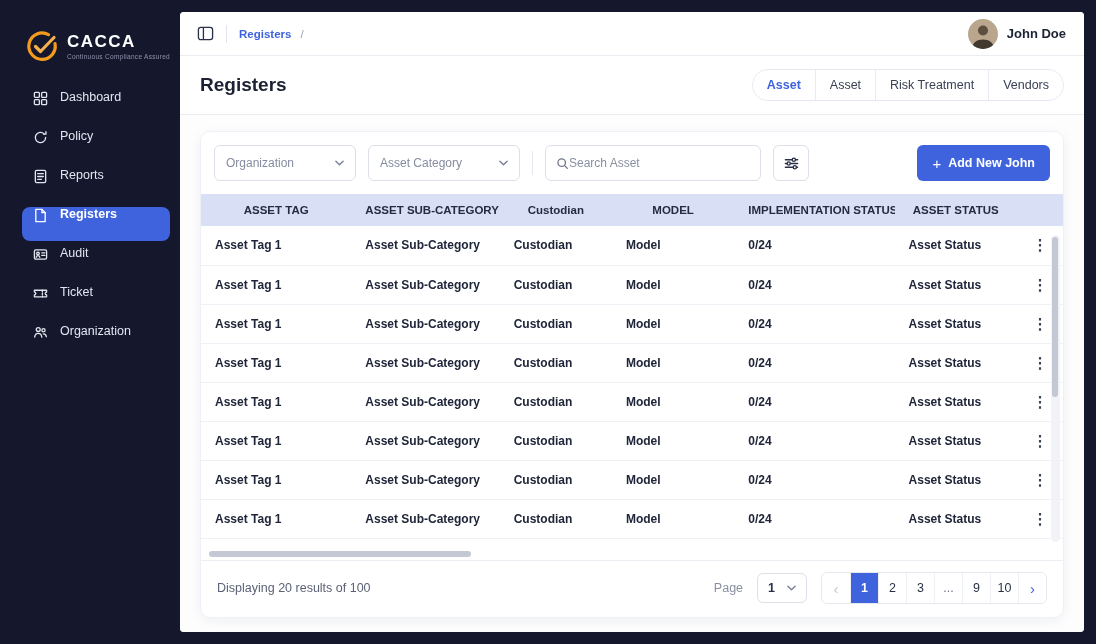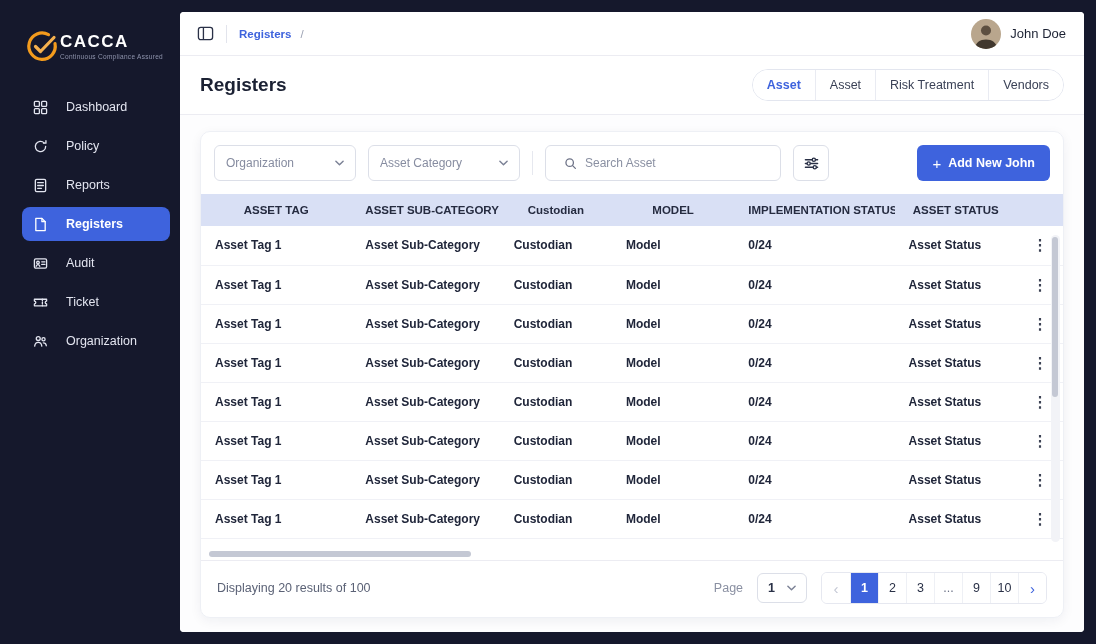--- a/index.html
+++ b/index.html
@@ -2,62 +2,62 @@
 <html><head>
 <meta charset="utf-8">
 <style>
 *{margin:0;padding:0;box-sizing:border-box}
 html,body{width:1096px;height:644px}
 body{background:#15182c;font-family:"Liberation Sans",sans-serif;overflow:hidden;position:relative}
 .app{position:absolute;left:12px;top:12px;right:12px;bottom:12px;display:flex}
 
 
 .sidebar{width:168px;flex-shrink:0;background:#15182c;display:flex;flex-direction:column;padding-top:6px}
-.logo-row{display:flex;align-items:center;padding:10px 8px 26px 12px}
+.logo-row{display:flex;align-items:center;gap:7px;padding:10px 8px 26px 12px}
 .logo-badge{width:36px;height:36px;flex:none;display:block}
 .brand-name{font-size:17px;font-weight:bold;color:#ffffff;letter-spacing:1.5px;line-height:1}
 .brand-tagline{font-size:6.5px;color:#8f94ad;margin-top:3px;letter-spacing:.3px;white-space:nowrap}
 .nav{display:flex;flex-direction:column;gap:5px;padding:0 10px}
-.nav-item{display:flex;align-items:center;gap:18px;height:34px;padding:0 10px;border-radius:8px;font-size:12.5px;color:#e3e5f0;cursor:pointer}
+.nav-item{display:flex;gap:12px;height:34px;padding:0 10px;border-radius:8px;font-size:12.5px;color:#e3e5f0;cursor:pointer}
 .nav-item.active{background:#3e63dd;color:#fff;font-weight:bold}
 .nav-icon{width:16px;height:16px;display:flex;align-items:center;justify-content:center;flex:none}
 .nav-icon svg{width:15px;height:15px;stroke:currentColor;fill:none;stroke-width:1.4;stroke-linecap:round;stroke-linejoin:round}
 
 
 .main{flex:1;background:#fff;display:flex;flex-direction:column;border-radius:4px;overflow:hidden}
 .topbar{height:44px;flex-shrink:0;display:flex;align-items:center;padding:0 18px 0 12px;border-bottom:1px solid #ececf2;background:#fff}
 .collapse-btn{width:26px;height:26px;border:none;background:none;display:flex;align-items:center;justify-content:center;cursor:pointer;color:#2a3147}
 .collapse-btn svg{width:17px;height:17px;stroke:currentColor;fill:none;stroke-width:1.4;stroke-linejoin:round}
 .topbar-divider{width:1px;height:18px;background:#e2e4ec;margin:0 12px 0 8px}
 .breadcrumb{font-size:11.5px;font-weight:bold;color:#3e63dd;cursor:pointer}
 .breadcrumb-sep{font-size:11.5px;color:#9aa0b2;margin-left:9px}
 .topbar-right{margin-left:auto;display:flex;align-items:center;gap:9px}
 .avatar{width:30px;height:30px;border-radius:50%;overflow:hidden;flex:none;cursor:pointer;display:block}
 .avatar svg{display:block;width:30px;height:30px}
-.user-name{font-size:13px;font-weight:normal;color:#1c2233}
+.user-name{font-size:13px;font-weight:bold;color:#1c2233}
 
 .page-head{display:flex;align-items:center;justify-content:space-between;padding:13px 20px;border-bottom:1px solid #ececf2;flex-shrink:0;background:#fff}
 .page-title{font-size:19px;font-weight:bold;color:#1b2133}
 .tabs{display:flex;border:1px solid #e3e6ef;border-radius:16px;overflow:hidden;background:#fff}
 .tab{padding:8px 14px;font-size:12.5px;color:#3a4156;background:#fff;cursor:pointer;border-left:1px solid #e9ebf2;white-space:nowrap}
 .tab:first-child{border-left:none}
 .tab.active{color:#3e63dd;font-weight:bold}
 
 .content{flex:1;padding:16px 20px 14px;background:#fdfdfe;overflow:hidden;display:flex}
 .card{flex:1;background:#fff;border:1px solid #eef0f5;border-radius:10px;box-shadow:0 3px 12px rgba(25,35,70,.06);display:flex;flex-direction:column;overflow:hidden}
 
 
 .filters{display:flex;align-items:center;gap:12px;padding:13px;flex-shrink:0}
 .select{height:36px;border:1px solid #dcdfe8;border-radius:6px;display:flex;align-items:center;justify-content:space-between;padding:0 11px;font-size:12px;color:#868ca0;cursor:pointer;background:#fff}
 .chev{color:#7c8296;display:flex;align-items:center}
 .chev svg{width:9px;height:6px;stroke:currentColor;fill:none;stroke-width:1.6;stroke-linecap:round;stroke-linejoin:round}
 .sel-org{width:142px}
 .sel-cat{width:152px}
 .filters-divider{width:1px;height:24px;background:#e6e8ef}
-.search-box{width:236px;height:36px;border:1px solid #dcdfe8;border-radius:6px;display:flex;align-items:center;padding:0 18px;gap:8px;background:#fff}
+.search-box{width:216px;height:36px;border:1px solid #dcdfe8;border-radius:6px;display:flex;align-items:center;padding:0 10px;gap:0;background:#fff}
 .search-box svg{width:13px;height:13px;stroke:#6f7488;fill:none;stroke-width:1.6;stroke-linecap:round;flex:none}
 .search-box input{border:none;outline:none;flex:1;font-size:12px;color:#2a3147;background:transparent;font-family:"Liberation Sans",sans-serif}
 .search-box input::placeholder{color:#8a90a2}
 .filter-btn{width:36px;height:36px;border:1px solid #dcdfe8;border-radius:6px;background:#fff;display:flex;align-items:center;justify-content:center;cursor:pointer}
 .filter-btn svg{width:15px;height:15px;stroke:#2a3147;fill:none;stroke-width:1.5;stroke-linecap:round}
 .add-btn{margin-left:auto;height:36px;background:#3e63dd;color:#fff;border:none;border-radius:6px;padding:0 15px;font-size:12.5px;font-weight:bold;display:flex;align-items:center;gap:7px;cursor:pointer;font-family:"Liberation Sans",sans-serif}
 .add-btn .plus{font-size:15px;font-weight:normal;line-height:1}
 
 
 .table-zone{flex:1;overflow:hidden;position:relative}

